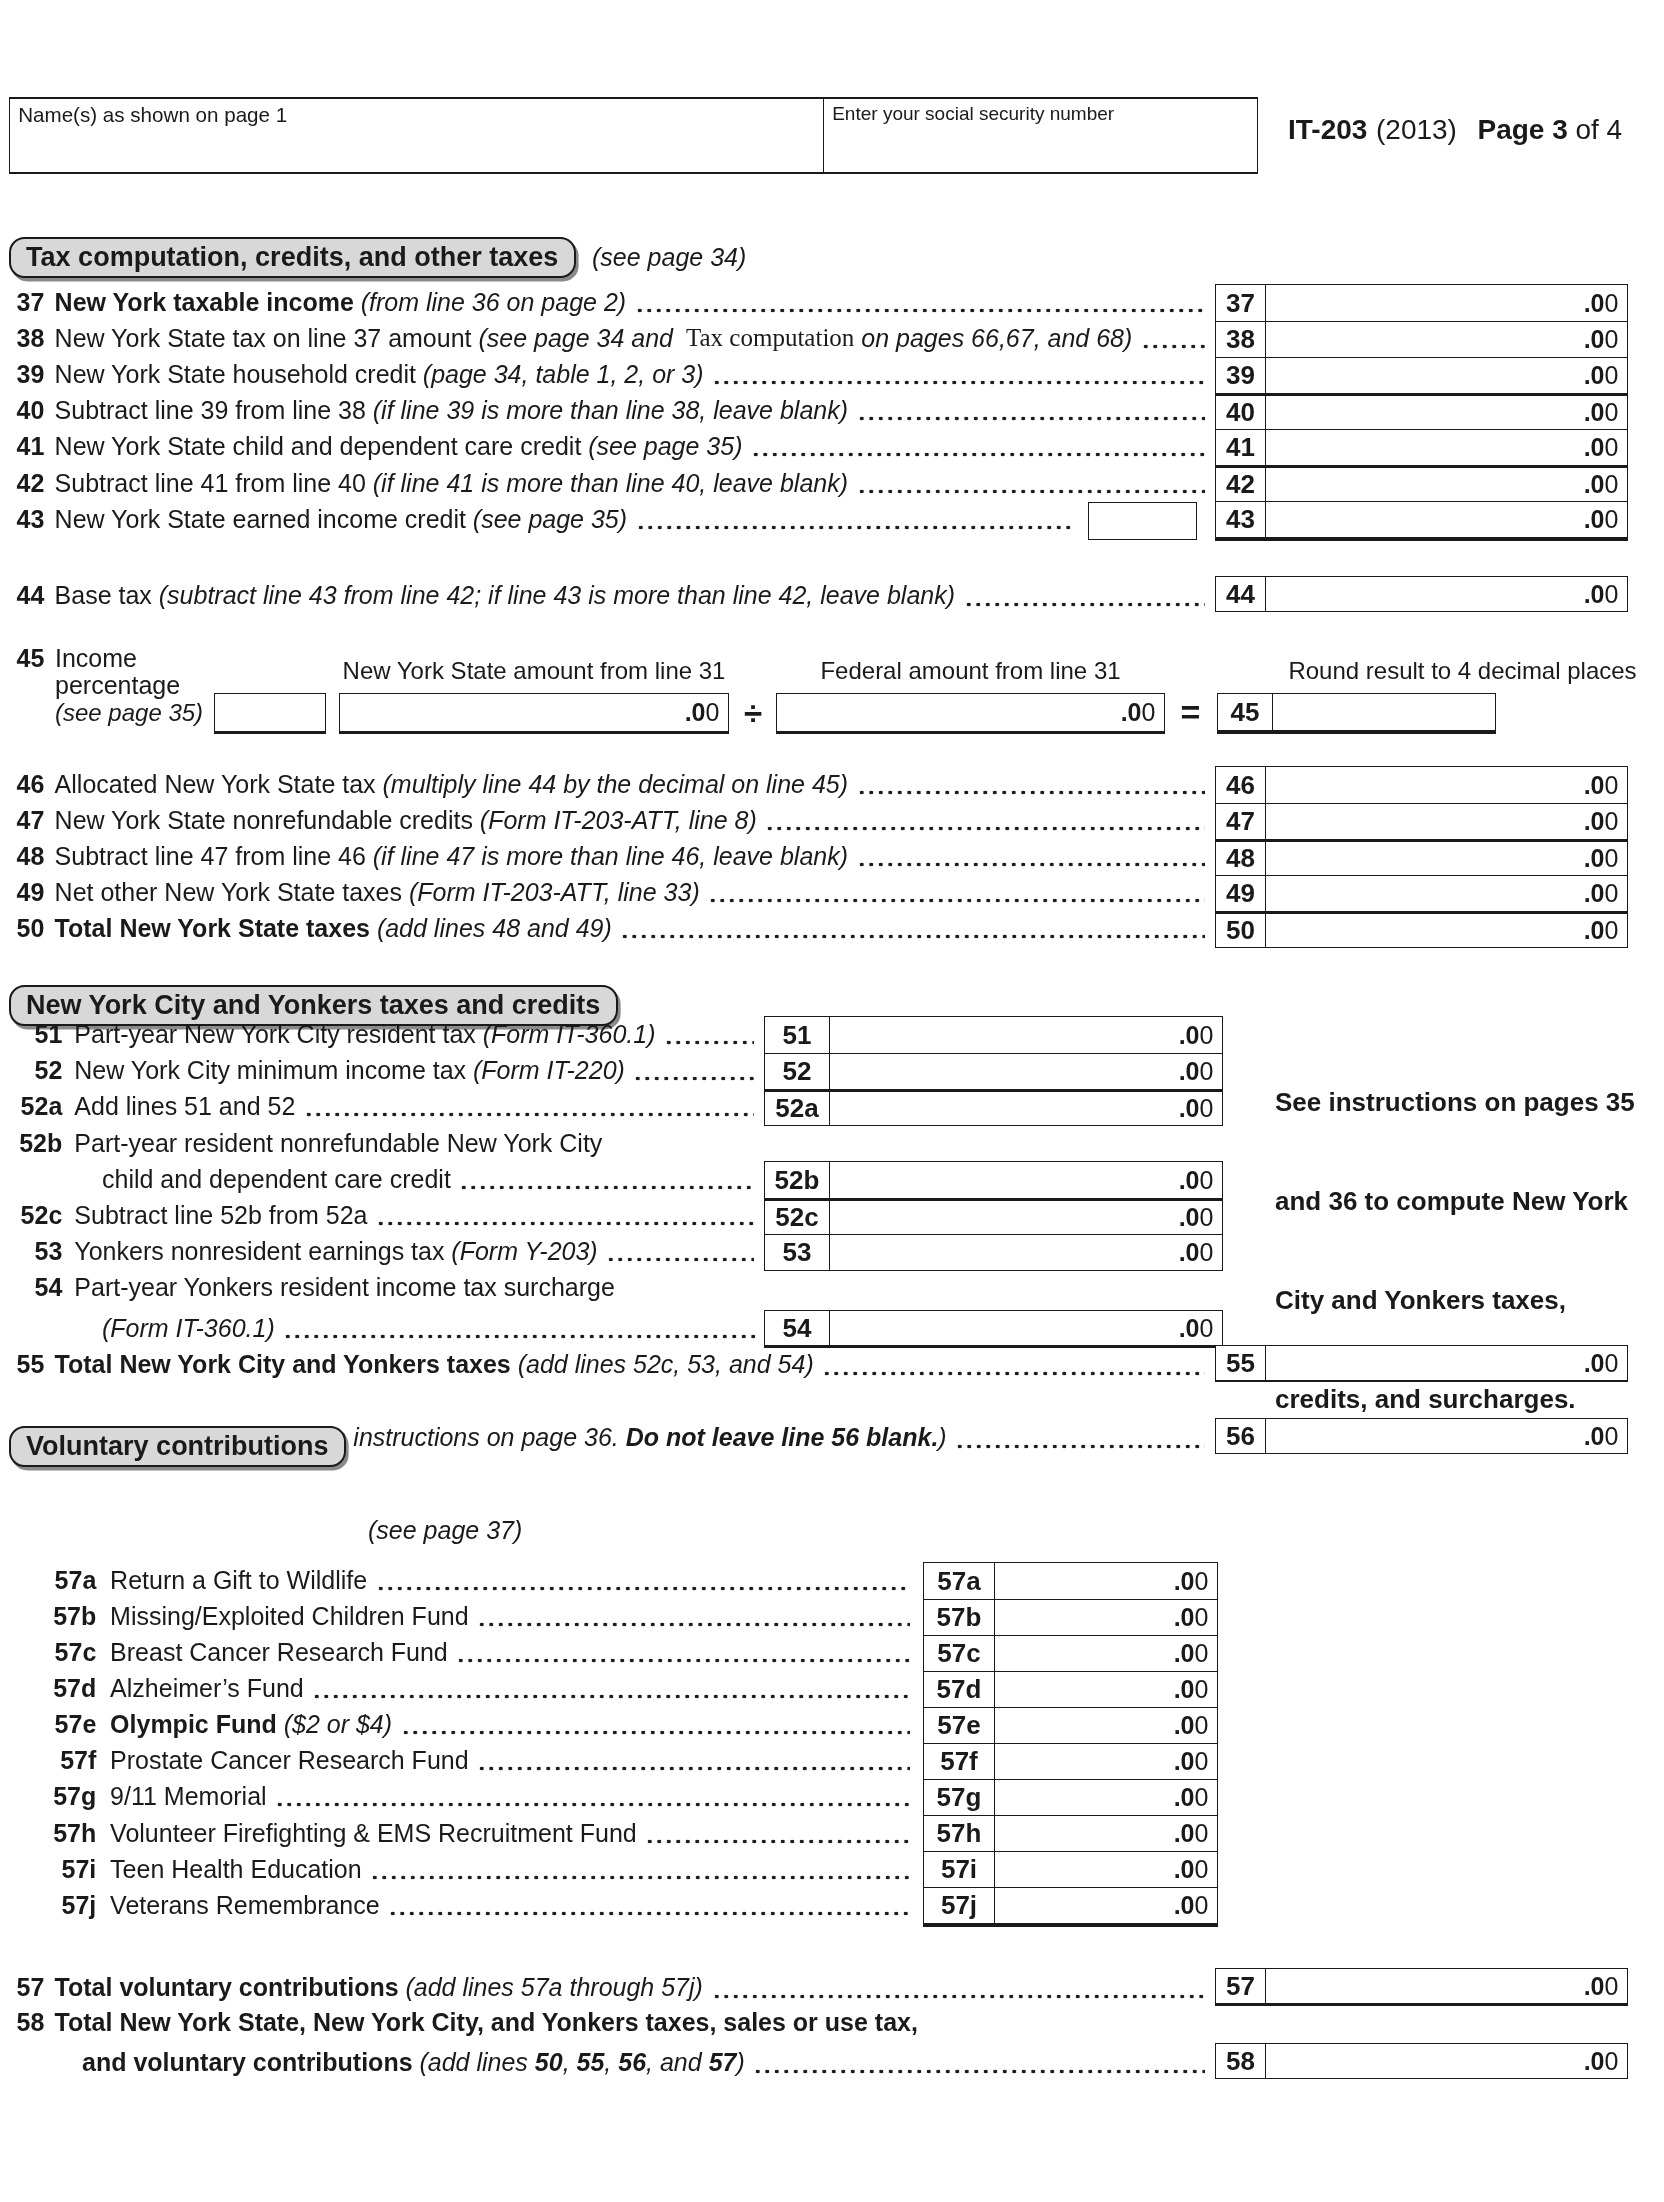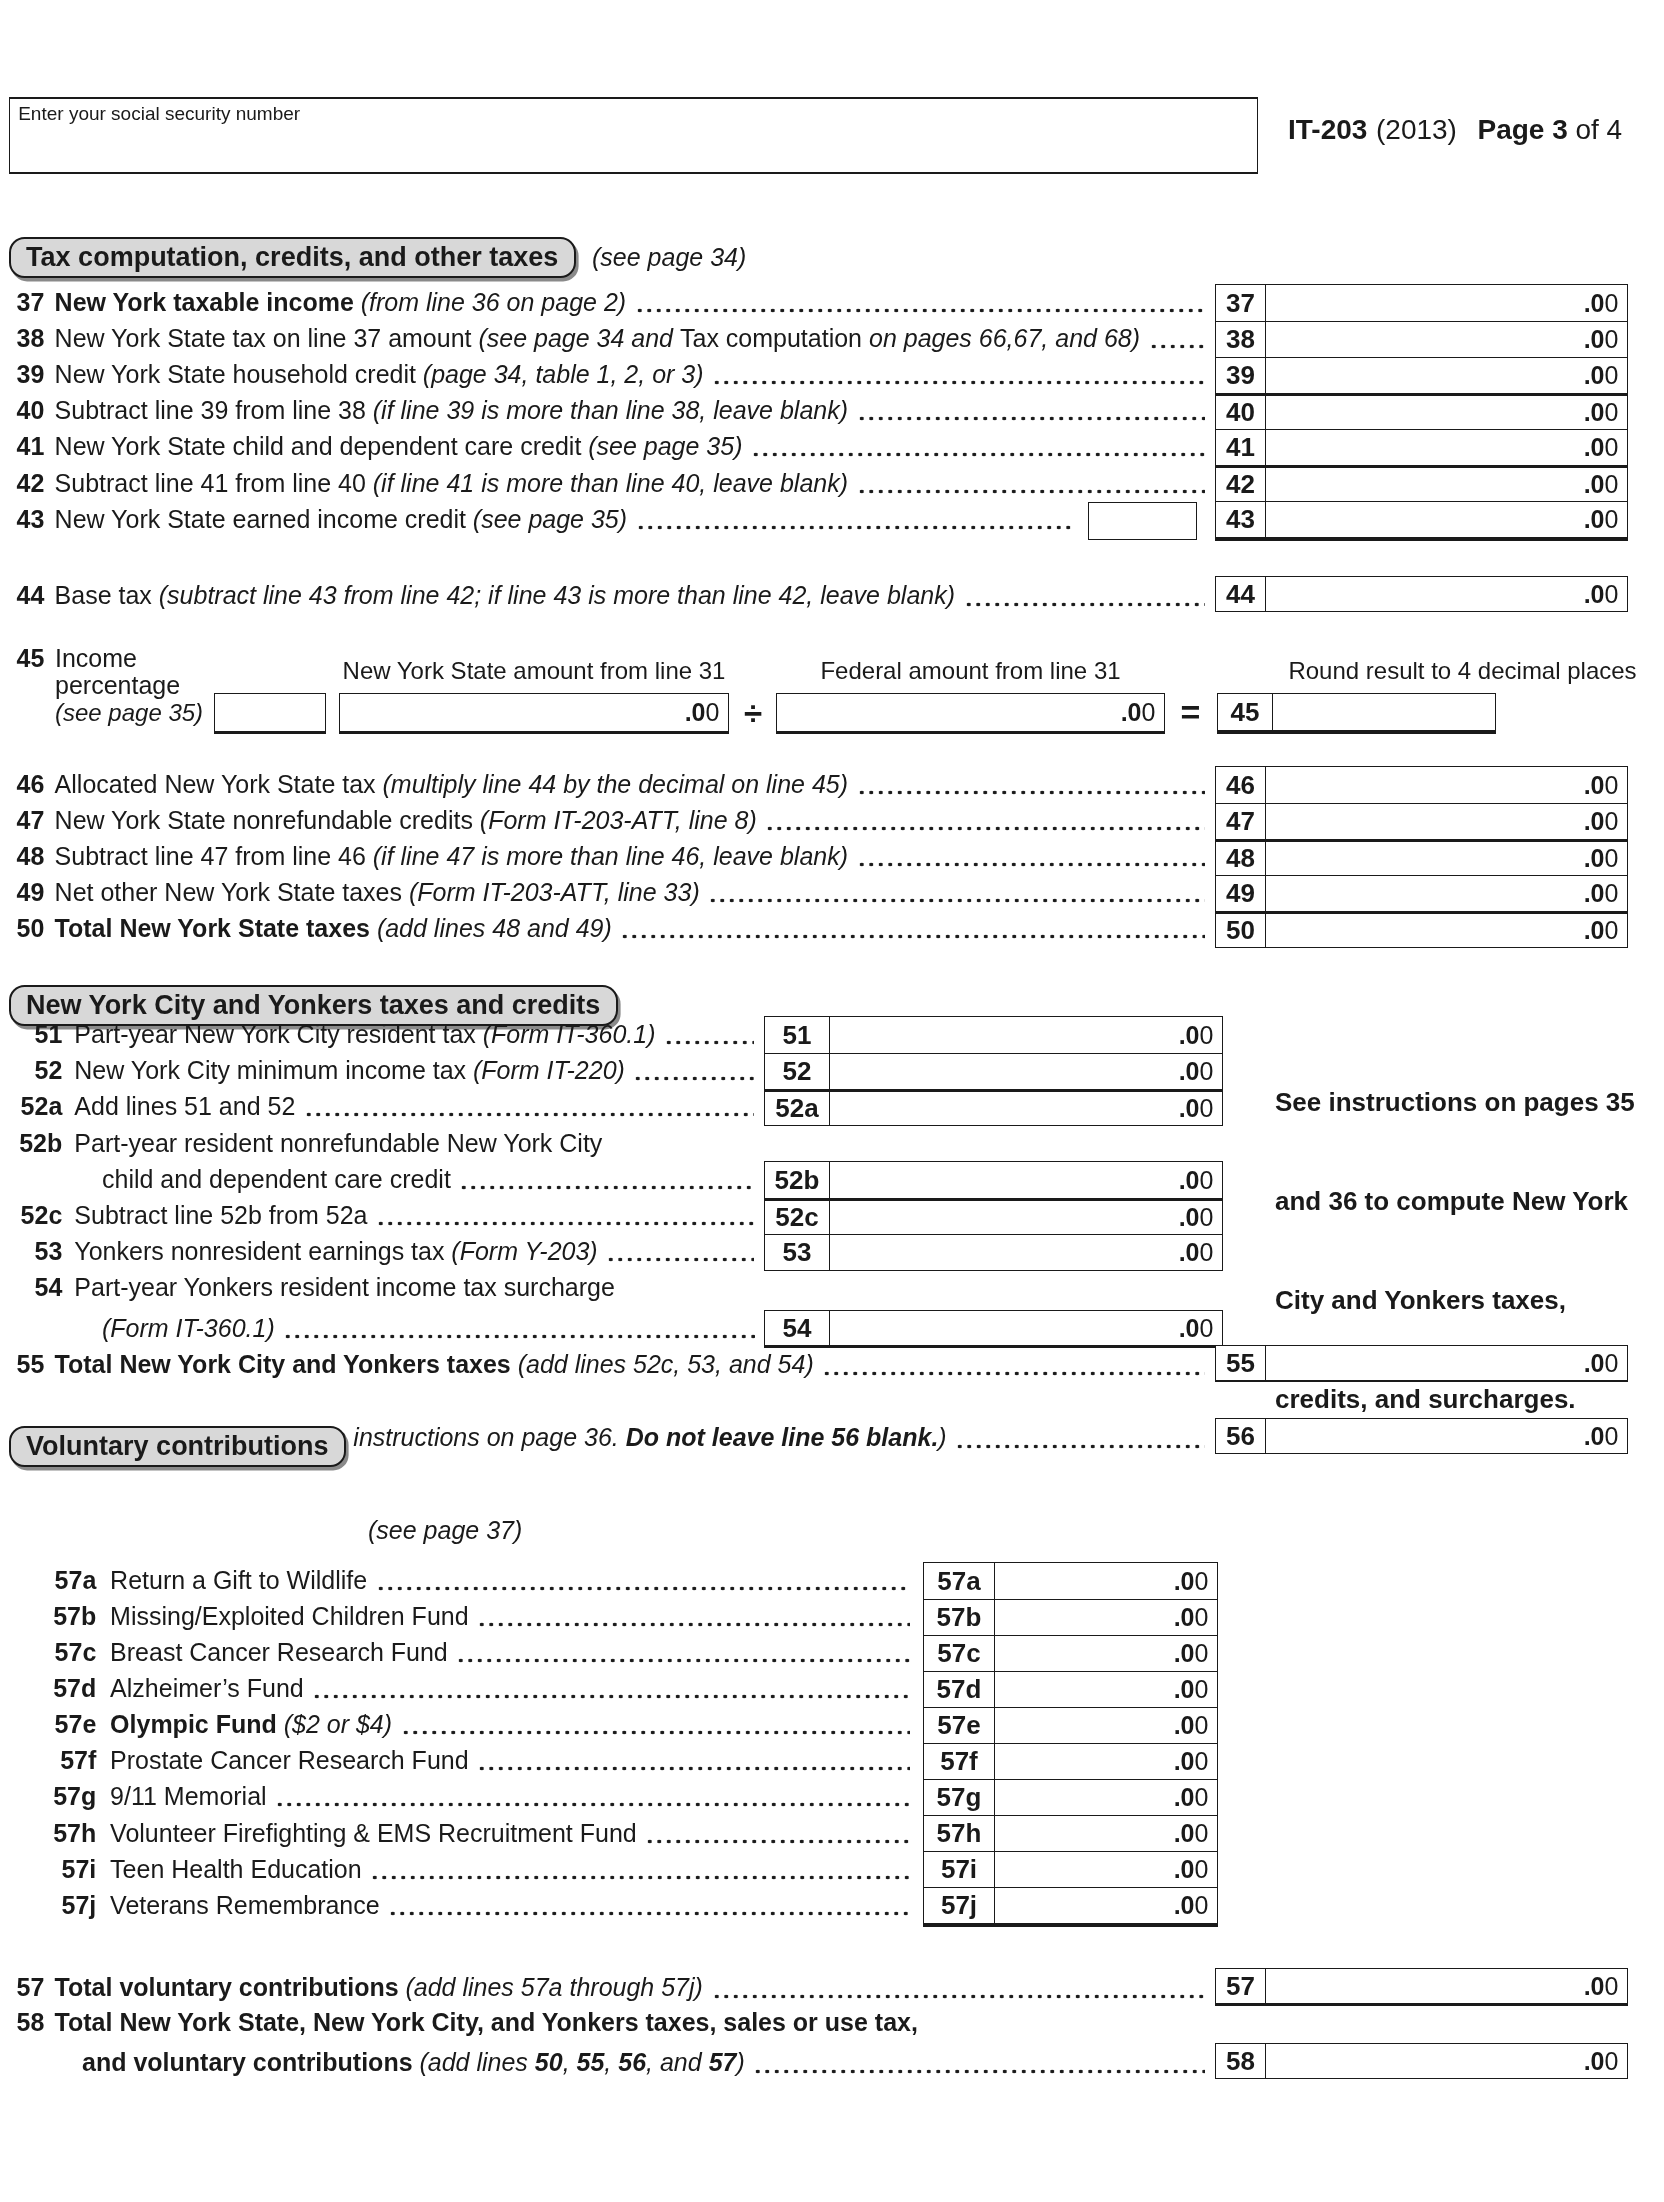--- a/index.html
+++ b/index.html
@@ -60,38 +60,39 @@
   .inc{position:absolute;font-size:25px;white-space:pre;}
   
   .sidenote{position:absolute;left:1275px;top:1020px;font-weight:700;font-size:26px;line-height:33px;white-space:pre;}
 </style>
 </head>
 <body>
 
 <div class="page">
 
   <div class="hdrbox">
+    <div class="hname">Name(s) as shown on page 1</div>
     <div class="hssn">Enter your social security number</div>
   </div>
   <div class="formid"><span class="fc">IT-203</span><span class="fy">(2013)</span><span class="fp">Page 3</span><span class="fo">of 4</span></div>
 
   <div class="pill" style="left:8.6px;top:237px;">Tax computation, credits, and other taxes</div>
   <div class="see" style="left:592px;top:237px;">(see page 34)</div>
 
   <div class="lr" style="left:10.3px;top:284px;width:1198px;">
       <span class="nm w40">37</span>
       <span class="tx b">New York taxable income</span>
       <span class="nt">(from line 36 on page 2)</span>
       <span class="ld"></span>
     </div>
   <div class="lr" style="left:10.3px;top:320px;width:1198px;">
       <span class="nm w40">38</span>
       <span class="tx">New York State tax on line 37 amount</span>
       <span class="nt">(see page 34 and </span>
-      <span class="nt ntu" style="margin-left:0;">Tax computation</span>
+      <span class="nt ntu" style="margin-left:6px;font-family:Liberation Serif, serif;">Tax computation</span>
       <span class="nt" style="margin-left:0;"> on pages 66,67, and 68)</span>
       <span class="ld"></span>
     </div>
   <div class="lr" style="left:10.3px;top:356px;width:1198px;">
       <span class="nm w40">39</span>
       <span class="tx">New York State household credit</span>
       <span class="nt">(page 34, table 1, 2, or 3)</span>
       <span class="ld"></span>
     </div>
   <div class="lr" style="left:10.3px;top:392px;width:1198px;">

